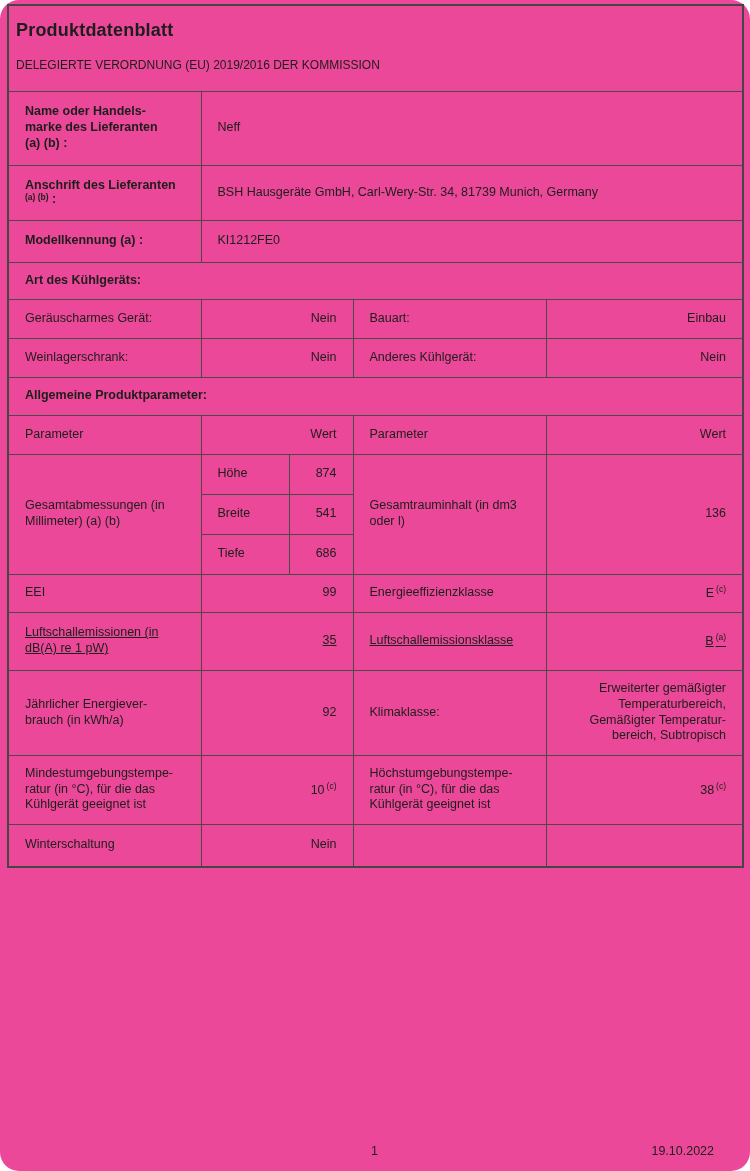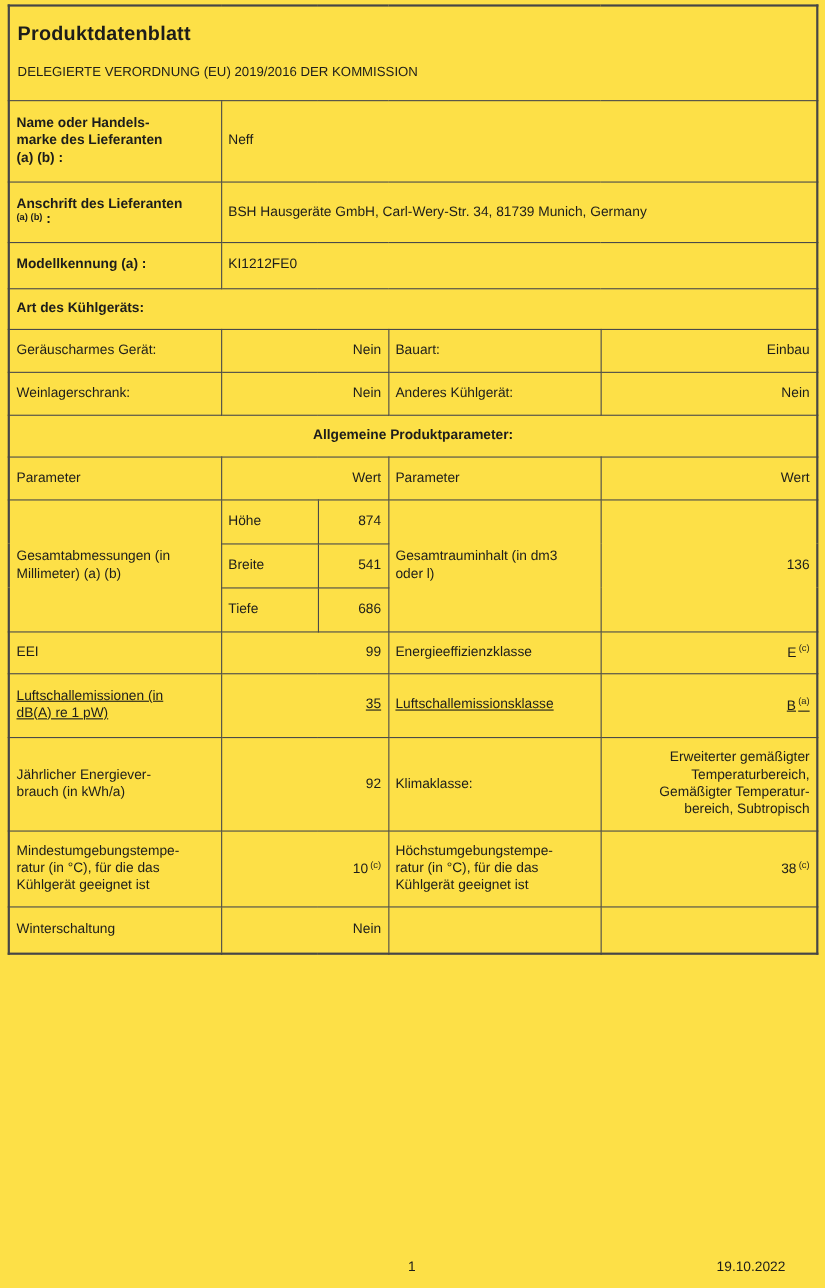--- a/index.html
+++ b/index.html
@@ -2,33 +2,33 @@
 <html><head>
 <meta charset="utf-8">
 <style>
   * { margin:0; padding:0; box-sizing:border-box; }
   html,body { background:#ffffff; }
   body {
     width:750px; height:1171px; position:relative; overflow:hidden;
     font-family:"Liberation Sans", sans-serif;
     color:#1d1d1b;
   }
-  .page { position:absolute; inset:0; background:#fde047; }
+  .page { position:absolute; inset:0; background:#ec4899;border-radius:19px; }
 
   table.sheet {
     position:absolute; left:7px; top:4px; width:735px;
     border-collapse:collapse; table-layout:fixed;
     border:2px solid #464646;
   }
   td {
     border:1.5px solid #4a4a4a;
     vertical-align:middle;
     font-size:12.5px;
     line-height:1.26;
-    padding:4px 6px;
+    padding:4px 16px;
     overflow:hidden;
   }
   .b { font-weight:bold; }
   .c { text-align:right; }
   .ml { white-space:pre-line; }
 
   .titlecell { padding:9px 7px 8px 7px; vertical-align:top; }
   .title { font-size:18px; font-weight:bold; letter-spacing:0.2px; padding-top:4px; }
   .subtitle { font-size:12px; margin-top:16px; }
 
@@ -37,21 +37,21 @@
   .addr-sub { display:block; margin-top:-2px; }
   .addr-sub .sup { margin-left:0; vertical-align:3px; }
 
   
   .h-title  { height:86px; }
   .h-name   { height:74px; }
   .h-addr   { height:55px; }
   .h-model  { height:42px; }
   .h-sec    { height:37px; }
   .h-type   { height:39px; }
-  .h-allg   { height:38px;text-align:center; }
+  .h-allg   { height:38px; }
   .h-ph     { height:39px; }
   .h-dim    { height:40px; }
   .h-eei    { height:38px; }
   .h-noise  { height:58px;text-decoration:underline; }
   .h-energy { height:85px; }
   .h-temp   { height:69px; }
   .h-winter { height:43px; }
 
   .footer {
     position:absolute; left:7px; top:1144px; width:735px; height:20px;

